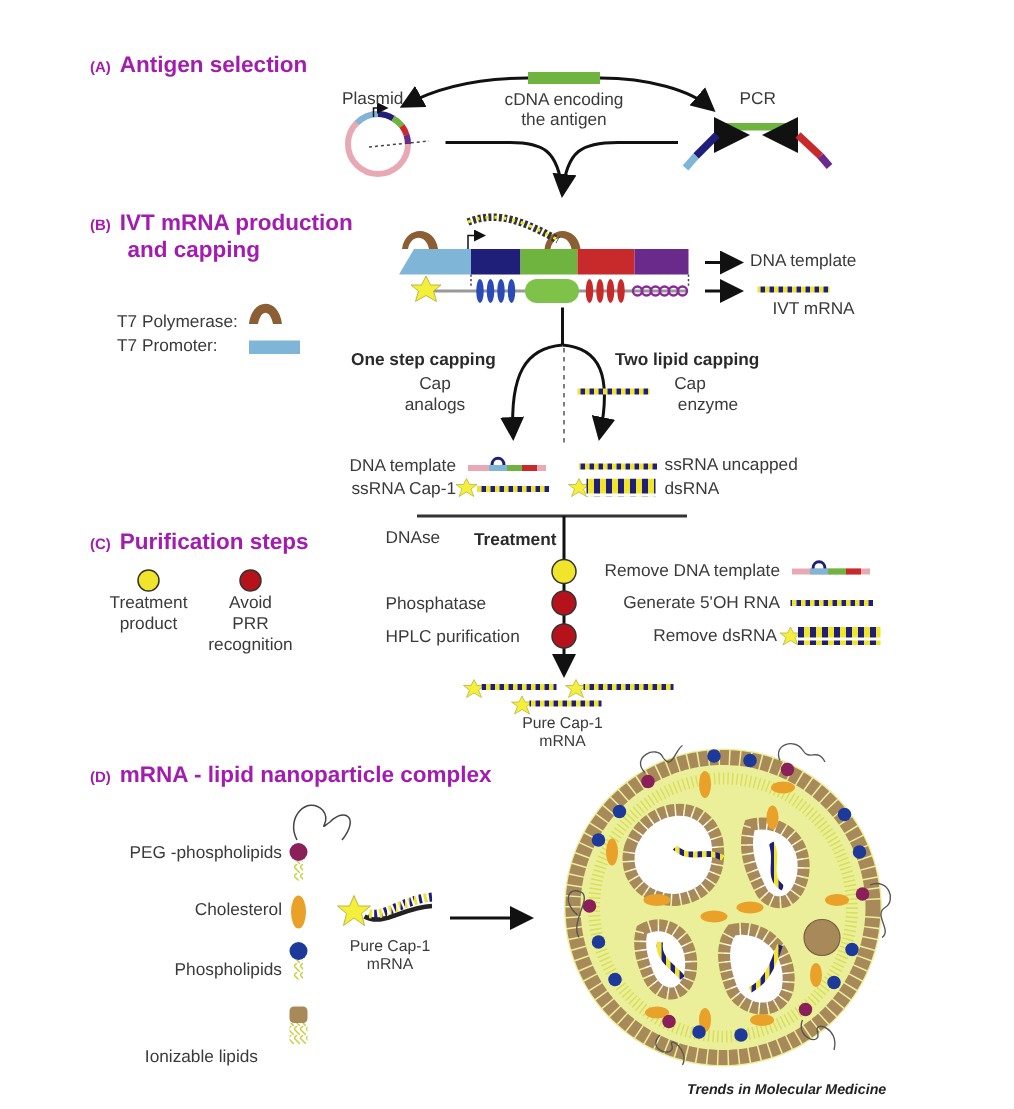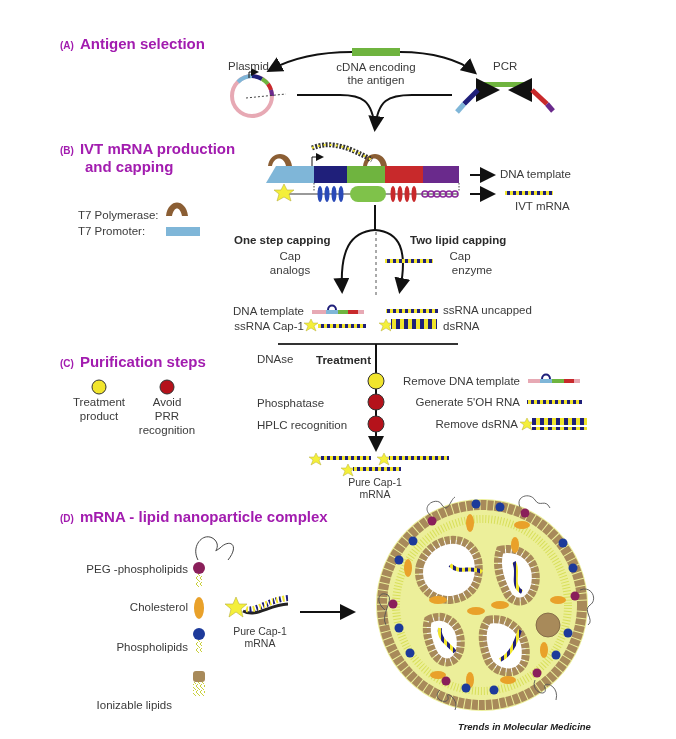--- a/index.html
+++ b/index.html
@@ -266,21 +266,21 @@
   <span class="let">(C)</span><span>Purification steps</span>
 </div>
 <div class="lbl c" style="left:64px;top:396px;width:70px;">Treatment</div>
 <div class="lbl c" style="left:64px;top:410px;width:70px;">product</div>
 <div class="lbl c" style="left:132px;top:396px;width:70px;">Avoid</div>
 <div class="lbl c" style="left:132px;top:410px;width:70px;">PRR</div>
 <div class="lbl c" style="left:132px;top:424px;width:70px;">recognition</div>
 <div class="lbl b" style="left:316px;top:354px;">Treatment</div>
 <div class="lbl" style="left:257px;top:353px;">DNAse</div>
 <div class="lbl" style="left:257px;top:397px;">Phosphatase</div>
-<div class="lbl" style="left:257px;top:419px;">HPLC recognition</div>
+<div class="lbl" style="left:257px;top:419px;">HPLC purification</div>
 <div class="lbl r" style="left:380px;top:375px;width:140px;">Remove DNA template</div>
 <div class="lbl r" style="left:380px;top:396px;width:140px;">Generate 5'OH RNA</div>
 <div class="lbl r" style="left:380px;top:418px;width:138px;">Remove dsRNA</div>
 <div class="lbl c" style="left:335px;top:476px;width:80px;font-size:10.5px;">Pure Cap-1</div>
 <div class="lbl c" style="left:335px;top:488px;width:80px;font-size:10.5px;">mRNA</div>
 
 <div class="sec" style="left:60px;top:508px;">
   <span class="let">(D)</span><span>mRNA - lipid nanoparticle complex</span>
 </div>
 <div class="lbl r" style="left:60px;top:563px;width:128px;">PEG -phospholipids</div>

